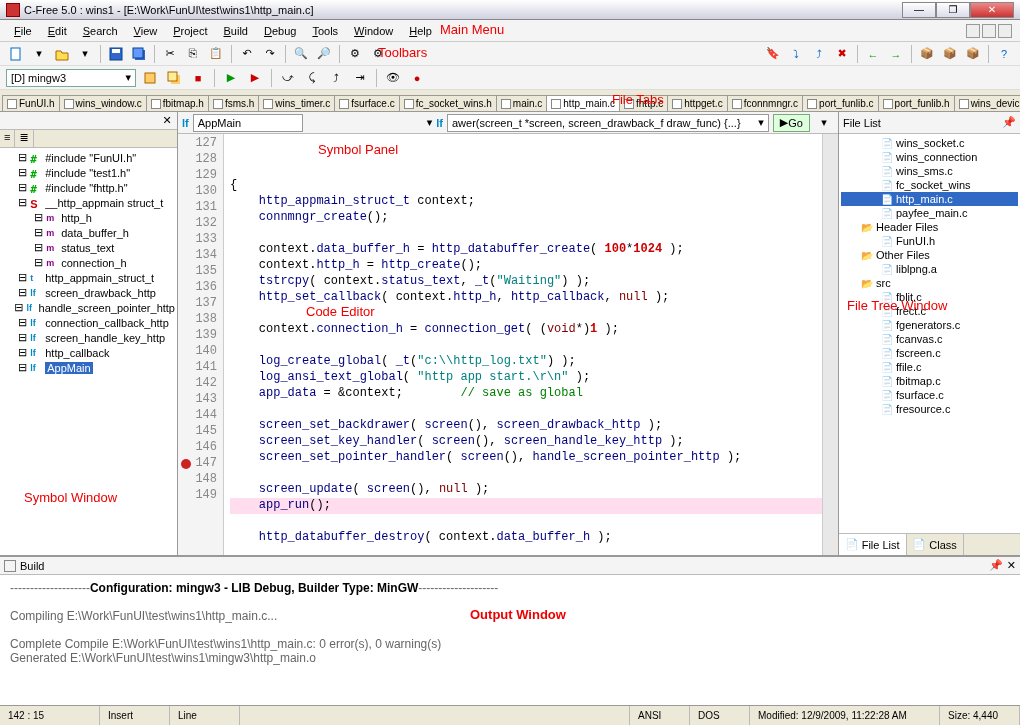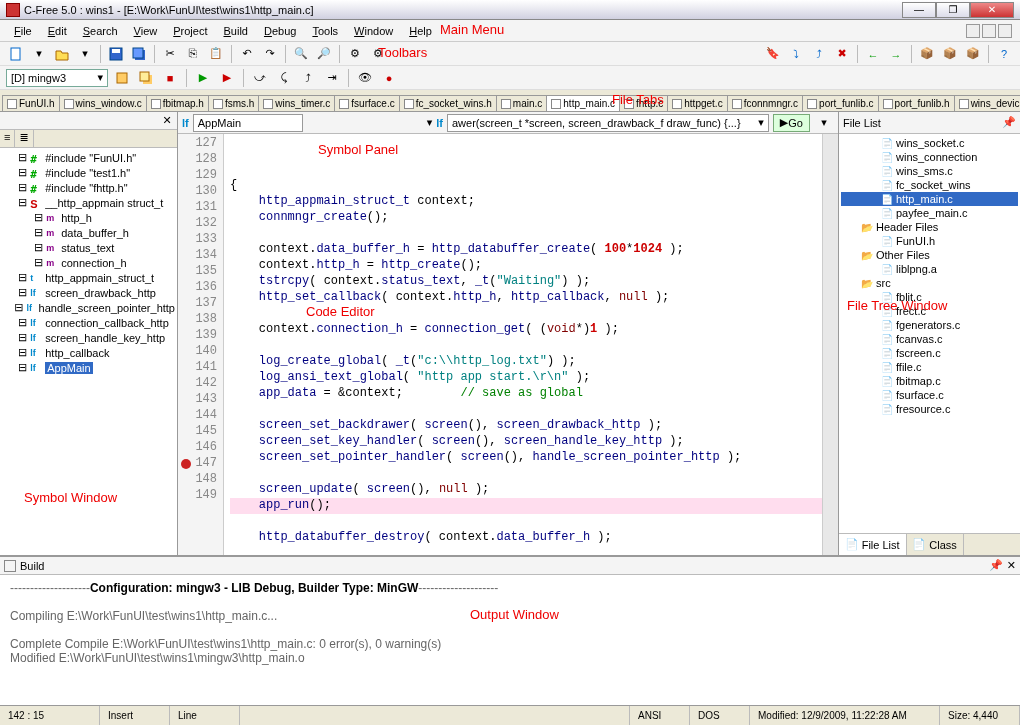--- a/index.html
+++ b/index.html
@@ -154,21 +154,21 @@
     <div class="tbtn" style="color:#090">→</div>
     <div class="sep"></div>
     <div class="tbtn">📦</div>
     <div class="tbtn">📦</div>
     <div class="tbtn">📦</div>
     <div class="sep"></div>
     <div class="tbtn" style="color:#06c">?</div>
   </div>
 
   <div class="toolbar2">
-    <div class="combo" style="width:102px">
+    <div class="combo" style="width:130px">
         <span>[D] mingw3</span>
         <span style="margin-left:auto">▾</span>
       </div>
     <div class="tbtn">
         <svg width="14" height="14">
           <rect x="2" y="2" width="10" height="10" fill="#fc6" stroke="#a60"></rect>
         </svg>
       </div>
     <div class="tbtn">
         <svg width="14" height="14">
@@ -327,27 +327,27 @@
   </div>
 
   <div class="output">
     <div class="outhdr">
       <span style="width:12px;height:12px;border:1px solid #888;margin-right:4px"></span>
       <span>Build</span>
       <span class="pin">📌</span>
       <span style="margin-left:4px">✕</span>
     </div>
     <div class="outbody" id="outbody">
-      <span class="annot" style="left:470px;top:32px;">Output Window</span>
+      <span class="annot" style="left:470px;top:32px;font-weight:bold;">Output Window</span>
     <div>--------------------<b>Configuration: mingw3 - LIB Debug, Builder Type: MinGW</b>--------------------</div>
         <div>&nbsp;</div>
         <div>Compiling E:\Work\FunUI\test\wins1\http_main.c...</div>
         <div>&nbsp;</div>
         <div>Complete Compile E:\Work\FunUI\test\wins1\http_main.c: 0 error(s), 0 warning(s)</div>
-        <div>Modified E:\Work\FunUI\test\wins1\mingw3\http_main.o</div>
+        <div>Generated E:\Work\FunUI\test\wins1\mingw3\http_main.o</div>
       </div>
   </div>
 
   <div class="statusbar">
     <div class="cell" style="width:100px">142 : 15</div>
     <div class="cell" style="width:70px">Insert</div>
     <div class="cell" style="width:70px">Line</div>
     <div class="cell" style="flex:1"></div>
     <div class="cell" style="width:60px">ANSI</div>
     <div class="cell" style="width:60px">DOS</div>

